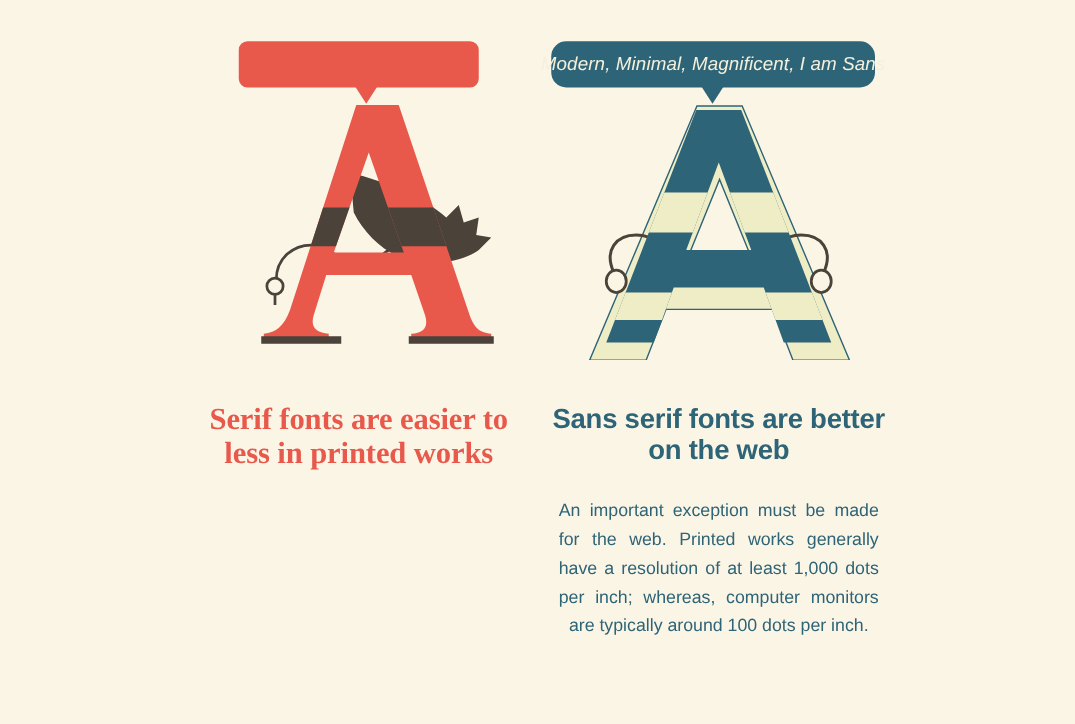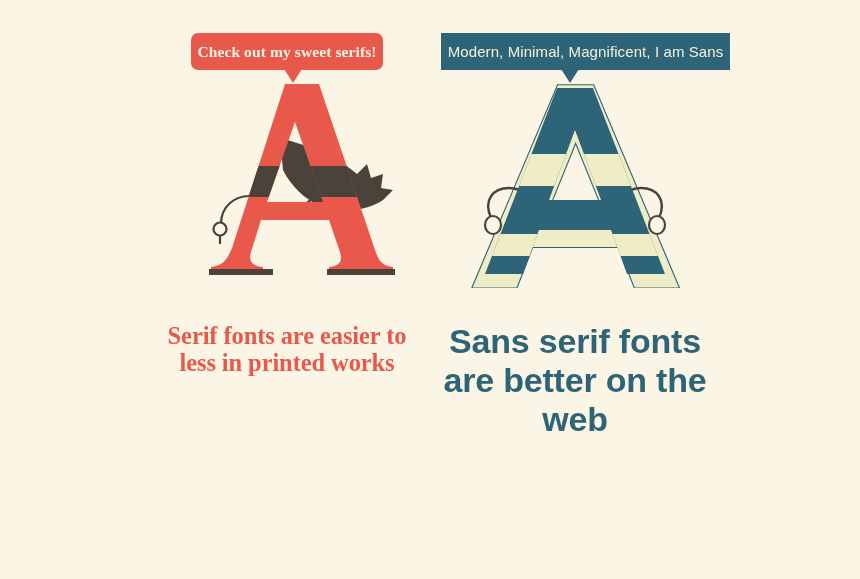--- a/index.html
+++ b/index.html
@@ -65,23 +65,24 @@
     left: 93px;
     top: 36px;
     width: 0; height: 0;
     border-left: 9px solid transparent;
     border-right: 9px solid transparent;
     border-top: 14px solid #E8594C;
   }
 
   #bubble-sans {
     left: 10px;
-    width: 289px;
+    width: 259px;
     background: #2E6477;
-    border-radius: 0;
+    border-radius: 12px;
+    font-style: italic;
   }
   #bubble-sans .bubble-text {
     font-family: "Liberation Sans", sans-serif;
     font-size: 15px;
     font-weight: 400;
     color: #F4F0DC;
     letter-spacing: .1px;
   }
   #bubble-sans .tail {
     position: absolute;
@@ -115,21 +116,21 @@
   #heading-serif {
     font-family: "Liberation Serif", serif;
     font-size: 24.5px;
     font-weight: 700;
     color: #E8594C;
     line-height: 1.12;
     letter-spacing: -.1px;
   }
   #heading-sans {
     font-family: "Liberation Sans", sans-serif;
-    font-size: 34px;
+    font-size: 22px;
     font-weight: 700;
     color: #2E6477;
     line-height: 1.14;
     letter-spacing: -.2px;
   }
 
   
   .body-copy {
     position: absolute;
     top: 398px;
@@ -154,21 +155,20 @@
   }
 </style>
 </head>
 <body>
 
 <div id="stage">
 
   <div class="col" id="col-serif">
 
     <div class="bubble" id="bubble-serif">
-      <span class="bubble-text">Check out my sweet serifs!</span>
       <span class="tail"></span>
     </div>
 
     <div class="letter-art">
       <svg width="288" height="210" viewBox="0 0 288 210" xmlns="http://www.w3.org/2000/svg">
 
         <path d="M137 60
                  C 168 68, 196 80, 214 96
                  L 224 86
                  L 228 100
@@ -277,15 +277,16 @@
           <clipPath id="sansA-clip">
             <path d="M126 10 L 162 10 L 234 196 L 196 196 L 180 152 L 108 152 L 92 196 L 54 196 Z
                      M 118 122 L 170 122 L 144 52 Z" clip-rule="evenodd"></path>
           </clipPath>
         </defs>
       </svg>
     </div>
 
     <h2 class="heading" id="heading-sans">Sans serif fonts are better on the web</h2>
 
+    <p class="body-copy" id="copy-sans">An important exception must be made for the web. Printed works generally have a resolution of at least 1,000 dots per inch; whereas, computer monitors are typically around 100 dots per inch.</p>
   </div>
 
 </div>
 
 </body></html>

